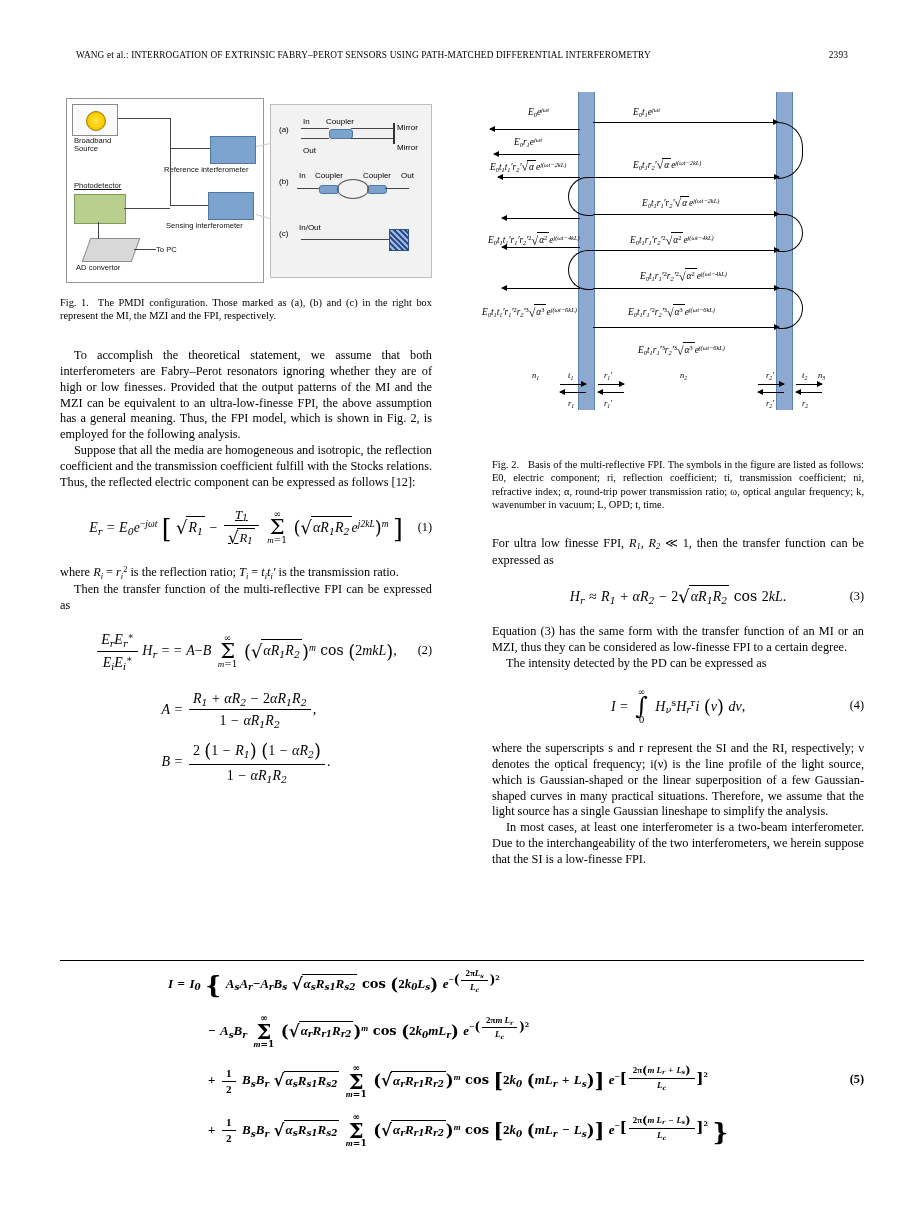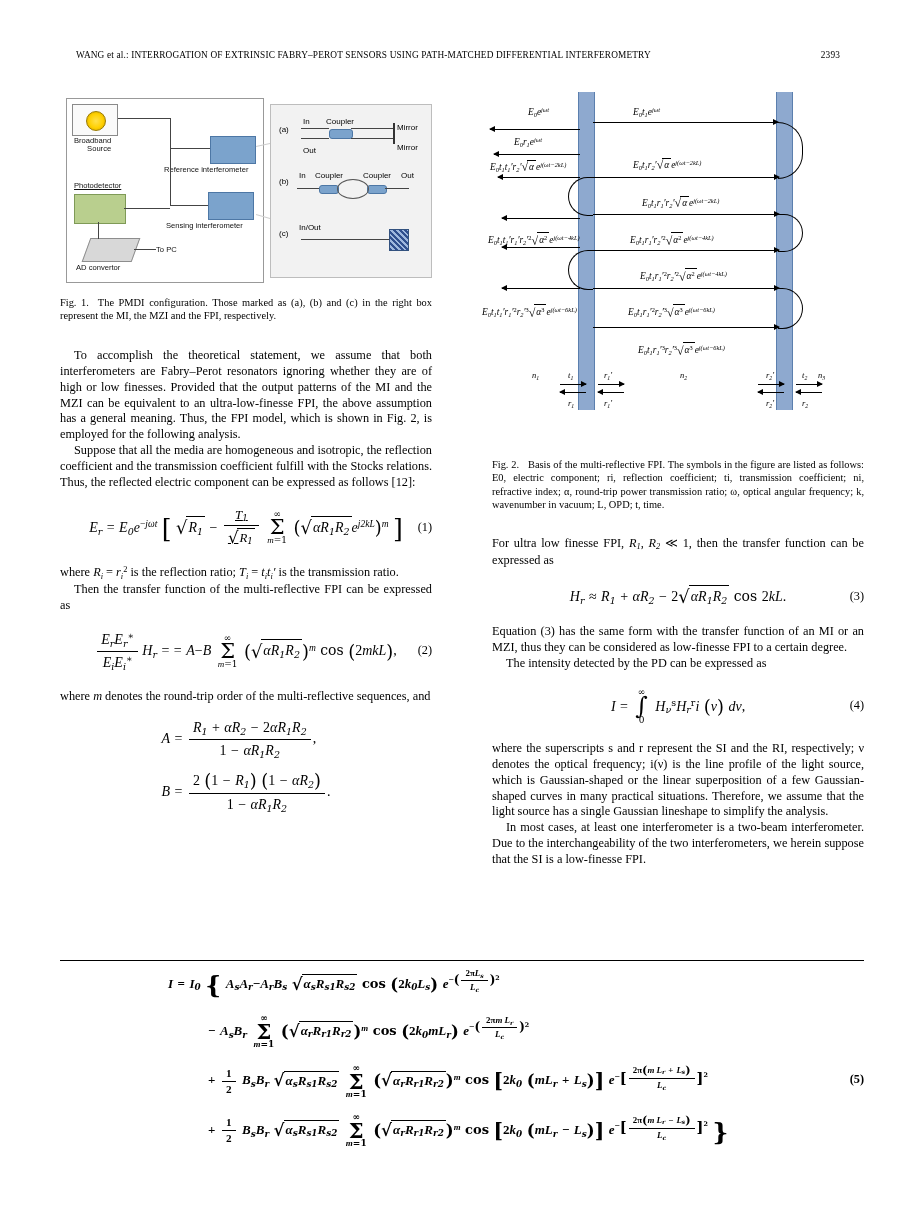--- a/index.html
+++ b/index.html
@@ -29,21 +29,21 @@
     left: 76px;
     top: 50px;
     width: 772px;
     font-size: 9.3px;
     letter-spacing: 0.15px;
     white-space: nowrap;
   }
   .runhead .rh-text { }
   .runhead .rh-page {
     position: absolute;
-    right: 8px;
+    right: 0;
     top: 0;
   }
 
   
   .col {
     position: absolute;
     width: 372px;
     font-size: 12.3px;
     line-height: 1.29;
     text-align: justify;
@@ -170,21 +170,20 @@
     background: #d8d8d8;
     border: 1px solid #8d8d8d;
     transform: skewX(-20deg);
   }
   .flabel {
     position: absolute;
     font-size: 7.6px;
     font-family: "Liberation Sans", sans-serif;
     color: #111;
     line-height: 1.1;
-    text-align: right;
   }
   .fline {
     position: absolute;
     background: #444;
   }
   .fig1 .rightbox {
     position: absolute;
     left: 210px; top: 8px;
     width: 160px; height: 172px;
     background: #f2f2f2;
@@ -486,21 +485,20 @@
       </span>
       <span class="mo" style="margin-left:-2px;"></span>
       <span style="display:inline-block; vertical-align:middle;"><span class="mi">H</span><sub>r</sub> <span class="mo">=</span></span>
       <span class="mo">=</span> <span class="mi">A</span><span class="mo">−</span><span class="mi">B</span>
       <span class="sum"><span class="top">∞</span><span class="sig">Σ</span><span class="bot"><span class="mi">m</span>=1</span></span>
       <span class="pmed">(</span><span class="radic">√</span><span class="sqrt"><span class="mi">αR</span><sub>1</sub><span class="mi">R</span><sub>2</sub></span><span class="pmed">)</span><sup class="mi">m</sup>
       cos <span class="pmed">(</span><span class="mn">2</span><span class="mi">mkL</span><span class="pmed">)</span><span class="mo">,</span>
       <span class="num">(2)</span>
     </div>
 
-    <p class="noindent">where <span class="mi">m</span> denotes the round-trip order of the multi-reflective sequences, and</p>
 
     <div class="eq" style="font-size:14px; margin-top:14px;">
       <div style="display:inline-block; text-align:left;">
         <div style="margin-bottom:8px;">
           <span class="mi">A</span> <span class="mo">=</span>
           <span class="frac">
             <span class="n"><span class="mi">R</span><sub>1</sub> <span class="mo">+</span> <span class="mi">αR</span><sub>2</sub> <span class="mo">−</span> <span class="mn">2</span><span class="mi">αR</span><sub>1</sub><span class="mi">R</span><sub>2</sub></span>
             <span class="d"><span class="mn">1</span> <span class="mo">−</span> <span class="mi">αR</span><sub>1</sub><span class="mi">R</span><sub>2</sub></span>
           </span><span class="mo">,</span>
         </div>

